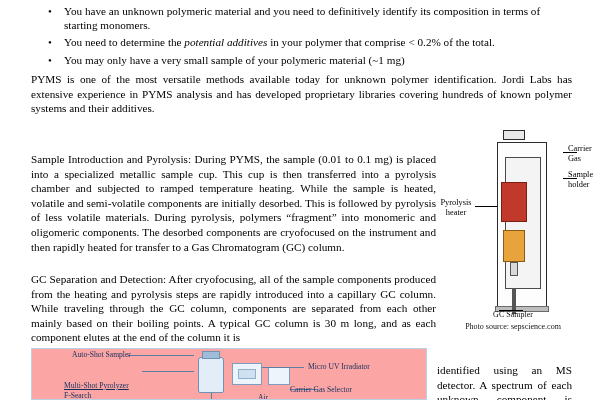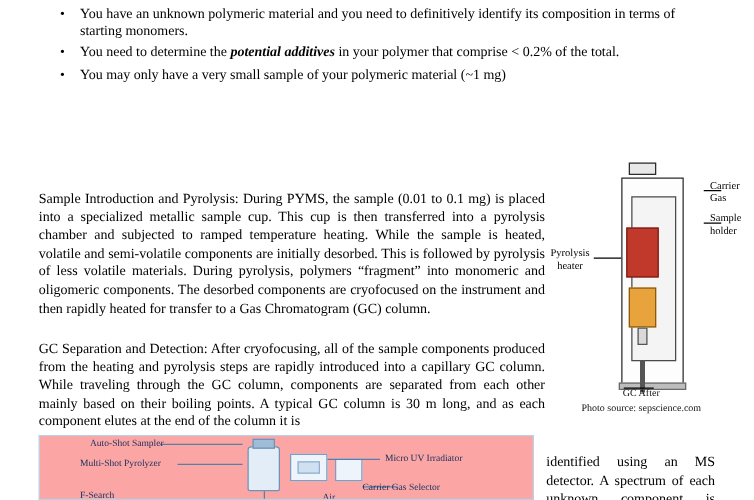--- a/index.html
+++ b/index.html
@@ -80,21 +80,21 @@
     left: 437px;
     top: 352px;
     width: 135px;
     font-size: 11.2px;
     line-height: 14.6px;
     text-align: justify;
   }
   .u {
   }
   .bi {
-    font-weight: bold;
+    font-weight: normal;
     font-style: italic;
   }
 
   
   .fig-right {
     position: absolute;
     left: 437px;
     top: 138px;
     width: 152px;
     height: 196px;
@@ -292,20 +292,21 @@
     <li>
       <span class="dot">•</span>
       <span>You need to determine the <span class="bi">potential additives</span> in your polymer that comprise &lt; 0.2% of the total.</span>
     </li>
     <li>
       <span class="dot">•</span>
       <span>You may only have a very small sample of your polymeric material (~1 mg)</span>
     </li>
   </ul>
 
+  <p class="para p-intro">PYMS is one of the most versatile methods available today for unknown polymer identification. Jordi Labs has extensive experience in PYMS analysis and has developed proprietary libraries covering hundreds of known polymer systems and their additives.</p>
 
 
   <p class="para p-sample"><span class="u">Sample Introduction and Pyrolysis</span><span>: During PYMS, the sample (0.01 to 0.1 mg) is placed into a specialized metallic sample cup. This cup is then transferred into a pyrolysis chamber and subjected to ramped temperature heating. While the sample is heated, volatile and semi-volatile components are initially desorbed. This is followed by pyrolysis of less volatile materials. During pyrolysis, polymers “fragment” into monomeric and oligomeric components. The desorbed components are cryofocused on the instrument and then rapidly heated for transfer to a Gas Chromatogram (GC) column.</span></p>
 
   <p class="para p-gc"><span class="u">GC Separation and Detection</span><span>: After cryofocusing, all of the sample components produced from the heating and pyrolysis steps are rapidly introduced into a capillary GC column. While traveling through the GC column, components are separated from each other mainly based on their boiling points. A typical GC column is 30 m long, and as each component elutes at the end of the column it is</span></p>
 
   <p class="p-right-tail">identified using an MS detector. A spectrum of each unknown component is produced and it is compared to libraries of compounds with known</p>
 
   <div class="fig-right">
     <div class="diagram">
@@ -323,39 +324,39 @@
     <div class="lead" style="left:126px; top:14px; width:14px;"></div>
     <div class="lead" style="left:126px; top:40px; width:14px;"></div>
     <div class="lead" style="left:38px; top:68px; width:22px;"></div>
     <div class="lead" style="left:62px; top:172px; width:24px;"></div>
 
     <div class="rlabel right-side" style="left:131px; top:6px; width:24px;">Carrier Gas</div>
     <div class="rlabel right-side" style="left:131px; top:32px; width:26px;">Sample holder</div>
     <div class="rlabel left-side" style="left:0px; top:60px; width:38px;">Pyrolysis heater</div>
   </div>
 
-  <div class="gc-caption">GC After</div>
+  <div class="gc-caption">GC Sampler</div>
   <div class="photo-src">Photo source: sepscience.com</div>
 
   <div class="fig-bottom">
 
     <div class="fb-cyl" style="left:166px; top:8px; width:26px; height:36px;"></div>
     <div class="fb-dark" style="left:170px; top:2px; width:18px; height:8px;"></div>
     <div class="fb-box" style="left:200px; top:14px; width:30px; height:22px;"></div>
     <div class="fb-shade" style="left:206px; top:20px; width:18px; height:10px;"></div>
     <div class="fb-box" style="left:236px; top:18px; width:22px; height:18px;"></div>
 
     <div class="fb-line" style="left:96px; top:6px; width:66px;"></div>
     <div class="fb-line" style="left:110px; top:22px; width:52px;"></div>
     <div class="fb-line" style="left:230px; top:18px; width:42px;"></div>
     <div class="fb-line" style="left:258px; top:40px; width:28px;"></div>
     <div class="fb-vline" style="left:179px; top:44px; height:8px;"></div>
 
     <div class="fb-label" style="left:40px; top:1px;">Auto-Shot Sampler</div>
-    <div class="fb-label" style="left:32px; top:17px;">Multi-Shot Pyrolyzer</div>
+    <div class="fb-label" style="left:32px; top:32px;text-decoration:underline;">Multi-Shot Pyrolyzer</div>
     <div class="fb-label" style="left:20px; top:42px;margin-left:12px;">F-Search</div>
     <div class="fb-label" style="left:276px; top:13px;">Micro UV Irradiator</div>
     <div class="fb-label" style="left:258px; top:36px;">Carrier Gas Selector</div>
     <div class="fb-label" style="left:215px; top:38px;margin-top:25px;">He</div>
     <div class="fb-label" style="left:226px; top:44px;">Air</div>
   </div>
 
 </div>
 
 </body></html>

